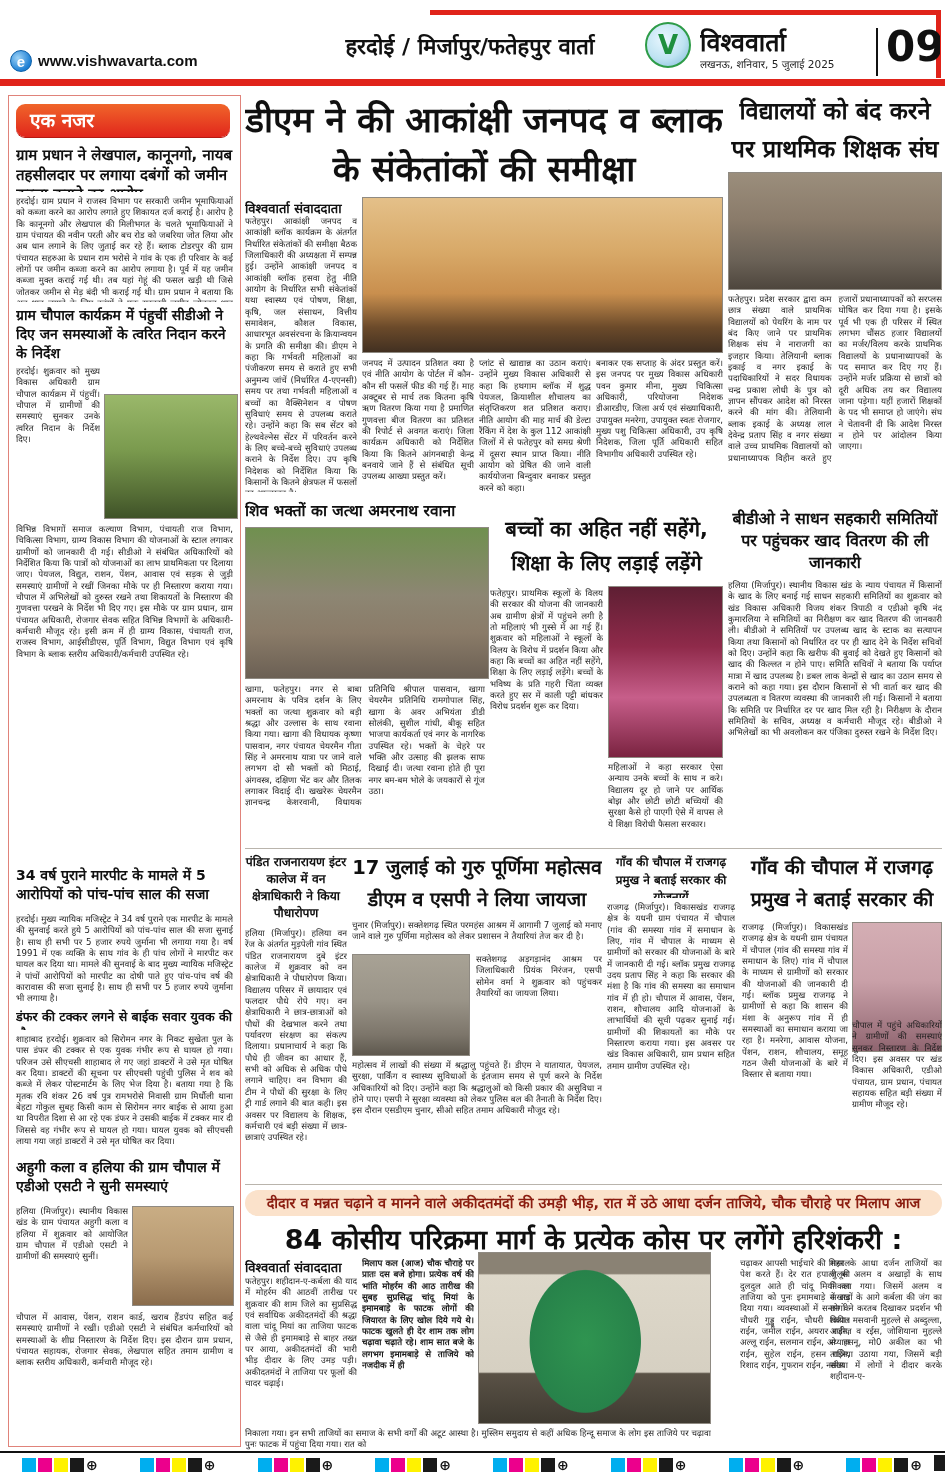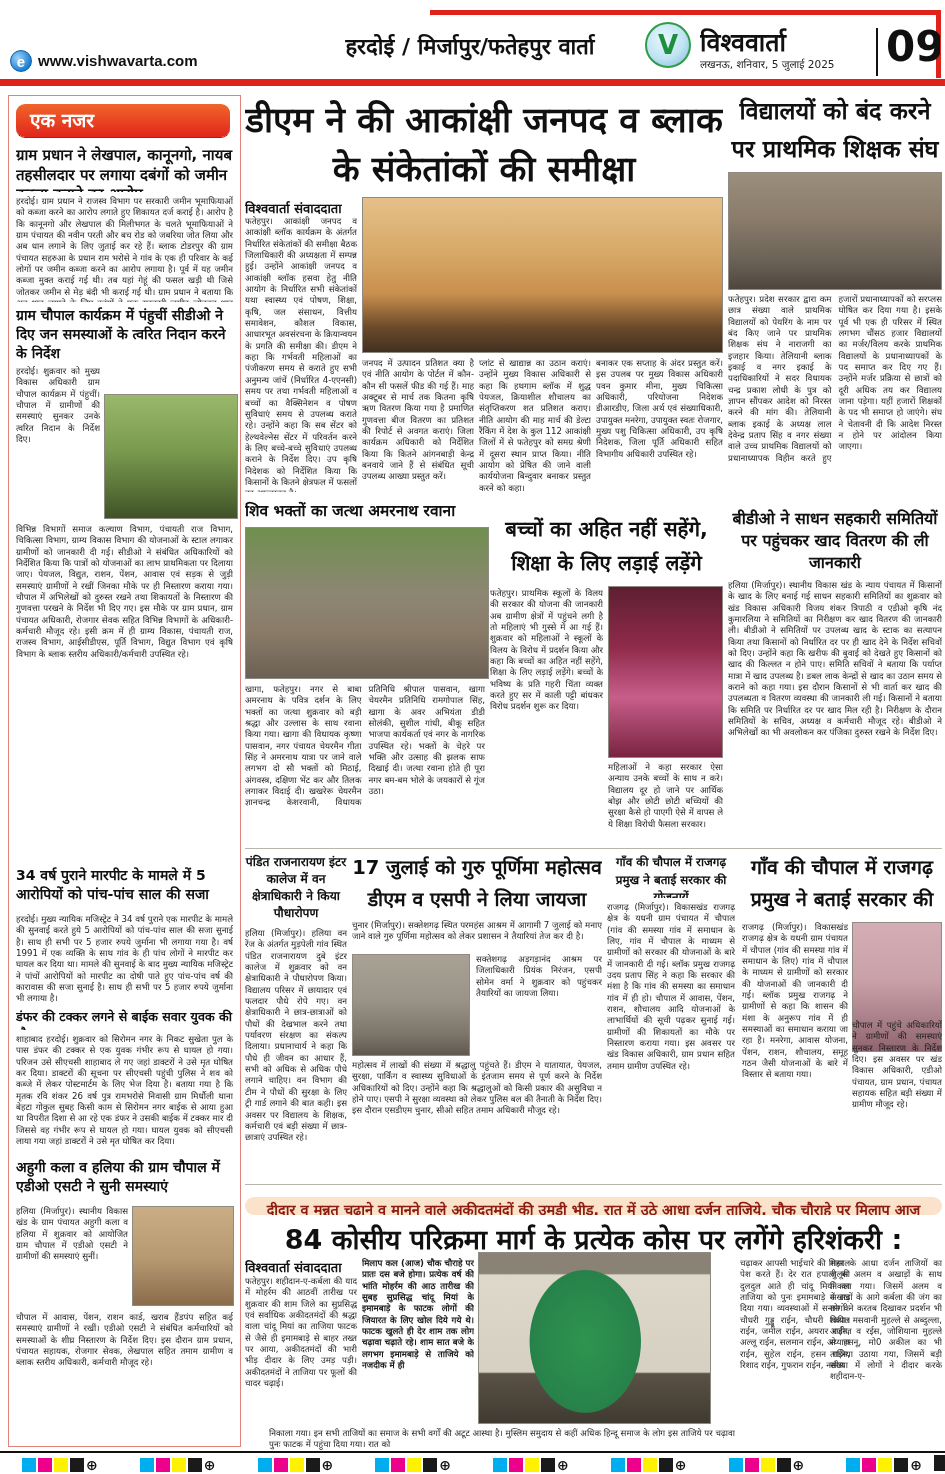--- a/index.html
+++ b/index.html
@@ -77,21 +77,21 @@
 <div class="abs photo ph-adio" style="left:132px; top:1206px; width:102px; height:100px;"></div>
 <div class="abs body-text" style="left:16px; top:1206px; width:112px; height:102px;">हलिया (मिर्जापुर)। स्थानीय विकास खंड के ग्राम पंचायत अहुगी कला व हलिया में शुक्रवार को आयोजित ग्राम चौपाल में एडीओ एसटी ने ग्रामीणों की समस्याएं सुनीं।</div>
 <div class="abs body-text" style="left:16px; top:1312px; width:217px; height:128px;">चौपाल में आवास, पेंशन, राशन कार्ड, खराब हैंडपंप सहित कई समस्याएं ग्रामीणों ने रखीं। एडीओ एसटी ने संबंधित कर्मचारियों को समस्याओं के शीघ्र निस्तारण के निर्देश दिए। इस दौरान ग्राम प्रधान, पंचायत सहायक, रोजगार सेवक, लेखपाल सहित तमाम ग्रामीण व ब्लाक स्तरीय अधिकारी, कर्मचारी मौजूद रहे।</div>
 
 <div class="abs headline centered" style="left:245px; top:96px; width:478px; height:100px; font-size:35px; line-height:49px;">डीएम ने की आकांक्षी जनपद व ब्लाक के संकेतांकों की समीक्षा</div>
 <div class="abs byline" style="left:245px; top:199px; width:130px; height:15px;">विश्ववार्ता संवाददाता</div>
 <div class="abs photo ph-meeting" style="left:362px; top:197px; width:361px; height:156px;"></div>
 <div class="abs body-text" style="left:245px; top:216px; width:112px; height:276px;">फतेहपुर। आकांक्षी जनपद व आकांक्षी ब्लॉक कार्यक्रम के अंतर्गत निर्धारित संकेतांकों की समीक्षा बैठक जिलाधिकारी की अध्यक्षता में सम्पन्न हुई। उन्होंने आकांक्षी जनपद व आकांक्षी ब्लॉक हसवा हेतु नीति आयोग के निर्धारित सभी संकेतांकों यथा स्वास्थ्य एवं पोषण, शिक्षा, कृषि, जल संसाधन, वित्तीय समावेशन, कौशल विकास, आधारभूत अवसंरचना के क्रियान्वयन के प्रगति की समीक्षा की। डीएम ने कहा कि गर्भवती महिलाओं का पंजीकरण समय से कराते हुए सभी अनुमन्य जांचें (निर्धारित 4-एएनसी) समय पर तथा गर्भवती महिलाओं व बच्चों का वैक्सिनेशन व पोषण सुविधाएं समय से उपलब्ध कराते रहे। उन्होंने कहा कि सब सेंटर को हेल्थवेल्नेस सेंटर में परिवर्तन करने के लिए बच्चे-बच्चे सुविधाएं उपलब्ध कराने के निर्देश दिए। उप कृषि निदेशक को निर्देशित किया कि किसानों के कितने क्षेत्रफल में फसलों का आच्छादन है।</div>
 <div class="abs body-text" style="left:362px; top:358px; width:112px; height:134px;">जनपद में उत्पादन प्रतिशत क्या है एवं नीति आयोग के पोर्टल में कौन-कौन सी फसलें फीड की गई हैं। माह अक्टूबर से मार्च तक कितना कृषि ऋण वितरण किया गया है प्रमाणित गुणवत्ता बीज वितरण का प्रतिशत की रिपोर्ट से अवगत कराएं। जिला कार्यक्रम अधिकारी को निर्देशित किया कि कितने आंगनबाड़ी केन्द्र बनवाये जाने हैं से संबंधित सूची उपलब्ध आख्या प्रस्तुत करें।</div>
 <div class="abs body-text" style="left:479px; top:358px; width:112px; height:134px;">प्लांट से खाद्यान्न का उठान कराएं। उन्होंने मुख्य विकास अधिकारी से कहा कि हथगाम ब्लॉक में शुद्ध पेयजल, क्रियाशील शौचालय का संतृप्तिकरण शत प्रतिशत कराए। नीति आयोग की माह मार्च की डेल्टा रैंकिंग में देश के कुल 112 आकांक्षी जिलों में से फतेहपुर को समग्र श्रेणी में दूसरा स्थान प्राप्त किया। नीति आयोग को प्रेषित की जाने वाली कार्ययोजना बिन्दुवार बनाकर प्रस्तुत करने को कहा।</div>
-<div class="abs body-text" style="left:596px; top:358px; width:127px; height:134px;">बनाकर एक सप्ताह के अंदर प्रस्तुत करें। इस उपलब पर मुख्य विकास अधिकारी पवन कुमार मीना, मुख्य चिकित्सा अधिकारी, परियोजना निदेशक डीआरडीए, जिला अर्थ एवं संख्याधिकारी, उपायुक्त मनरेगा, उपायुक्त स्वतः रोजगार, मुख्य पशु चिकित्सा अधिकारी, उप कृषि निदेशक, जिला पूर्ति अधिकारी सहित विभागीय अधिकारी उपस्थित रहे।</div>
+<div class="abs body-text" style="left:596px; top:358px; width:127px; height:134px;">बनाकर एक सप्ताह के अंदर प्रस्तुत करें। इस जनपद पर मुख्य विकास अधिकारी पवन कुमार मीना, मुख्य चिकित्सा अधिकारी, परियोजना निदेशक डीआरडीए, जिला अर्थ एवं संख्याधिकारी, उपायुक्त मनरेगा, उपायुक्त स्वतः रोजगार, मुख्य पशु चिकित्सा अधिकारी, उप कृषि निदेशक, जिला पूर्ति अधिकारी सहित विभागीय अधिकारी उपस्थित रहे।</div>
 
 <div class="abs headline" style="left:245px; top:499px; width:244px; height:24px; font-size:15.5px;">शिव भक्तों का जत्था अमरनाथ रवाना</div>
 <div class="abs photo ph-shiv" style="left:245px; top:527px; width:244px; height:152px;"></div>
 <div class="abs body-text cols2" style="left:245px; top:684px; width:240px; height:160px;">खागा, फतेहपुर। नगर से बाबा अमरनाथ के पवित्र दर्शन के लिए भक्तों का जत्था शुक्रवार को बड़ी श्रद्धा और उल्लास के साथ रवाना किया गया। खागा की विधायक कृष्णा पासवान, नगर पंचायत चेयरमैन गीता सिंह ने अमरनाथ यात्रा पर जाने वाले लगभग दो सौ भक्तों को मिठाई, अंगवस्त्र, दक्षिणा भेंट कर और तिलक लगाकर विदाई दी। खखरेरू चेयरमैन ज्ञानचन्द्र केशरवानी, विधायक प्रतिनिधि श्रीपाल पासवान, खागा चेयरमैन प्रतिनिधि रामगोपाल सिंह, खागा के अवर अभियंता डीडी सोलंकी, सुशील गांधी, बीकू सहित भाजपा कार्यकर्ता एवं नगर के नागरिक उपस्थित रहे। भक्तों के चेहरे पर भक्ति और उत्साह की झलक साफ दिखाई दी। जत्था रवाना होते ही पूरा नगर बम-बम भोले के जयकारों से गूंज उठा।</div>
 
 <div class="abs headline centered" style="left:490px; top:512px; width:233px; height:72px; font-size:20.5px; line-height:34px;">बच्चों का अहित नहीं सहेंगे, शिक्षा के लिए लड़ाई लड़ेंगे</div>
 <div class="abs photo ph-women" style="left:608px; top:586px; width:115px; height:172px;"></div>
 <div class="abs body-text" style="left:490px; top:588px; width:113px; height:256px;">फतेहपुर। प्राथमिक स्कूलों के विलय की सरकार की योजना की जानकारी अब ग्रामीण क्षेत्रों में पहुंचने लगी है तो महिलाएं भी गुस्से में आ गई हैं। शुक्रवार को महिलाओं ने स्कूलों के विलय के विरोध में प्रदर्शन किया और कहा कि बच्चों का अहित नहीं सहेंगे, शिक्षा के लिए लड़ाई लड़ेंगे। बच्चों के भविष्य के प्रति गहरी चिंता व्यक्त करते हुए सर में काली पट्टी बांधकर विरोध प्रदर्शन शुरू कर दिया।</div>
 <div class="abs body-text" style="left:608px; top:762px; width:115px; height:82px;">महिलाओं ने कहा सरकार ऐसा अन्याय उनके बच्चों के साथ न करे। विद्यालय दूर हो जाने पर आर्थिक बोझ और छोटी छोटी बच्चियों की सुरक्षा कैसे हो पाएगी ऐसे में वापस ले ये शिक्षा विरोधी फैसला सरकार।</div>
 
@@ -115,30 +115,30 @@
 
 <div class="abs headline centered" style="left:607px; top:854px; width:128px; height:44px; font-size:11.8px; line-height:1.5;">गाँव की चौपाल में राजगढ़ प्रमुख ने बताई सरकार की योजनायें</div>
 <div class="abs body-text" style="left:607px; top:902px; width:128px; height:276px;">राजगढ़ (मिर्जापुर)। विकासखंड राजगढ़ क्षेत्र के यधनी ग्राम पंचायत में चौपाल (गांव की समस्या गांव में समाधान के लिए, गांव में चौपाल के माध्यम से ग्रामीणों को सरकार की योजनाओं के बारे में जानकारी दी गई। ब्लॉक प्रमुख राजगढ़ उदय प्रताप सिंह ने कहा कि सरकार की मंशा है कि गांव की समस्या का समाधान गांव में ही हो। चौपाल में आवास, पेंशन, राशन, शौचालय आदि योजनाओं के लाभार्थियों की सूची पढ़कर सुनाई गई। ग्रामीणों की शिकायतों का मौके पर निस्तारण कराया गया। इस अवसर पर खंड विकास अधिकारी, ग्राम प्रधान सहित तमाम ग्रामीण उपस्थित रहे।</div>
 
 <div class="abs headline centered" style="left:742px; top:852px; width:200px; height:66px; font-size:19.5px; line-height:32px;">गाँव की चौपाल में राजगढ़ प्रमुख ने बताई सरकार की योजनायें</div>
 <div class="abs photo ph-gaon" style="left:852px; top:922px; width:90px; height:130px;"></div>
 <div class="abs body-text" style="left:742px; top:922px; width:106px; height:258px;">राजगढ़ (मिर्जापुर)। विकासखंड राजगढ़ क्षेत्र के यधनी ग्राम पंचायत में चौपाल (गांव की समस्या गांव में समाधान के लिए) गांव में चौपाल के माध्यम से ग्रामीणों को सरकार की योजनाओं की जानकारी दी गई। ब्लॉक प्रमुख राजगढ़ ने ग्रामीणों से कहा कि शासन की मंशा के अनुरूप गांव में ही समस्याओं का समाधान कराया जा रहा है। मनरेगा, आवास योजना, पेंशन, राशन, शौचालय, समूह गठन जैसी योजनाओं के बारे में विस्तार से बताया गया।</div>
 <div class="abs body-text" style="left:852px; top:1020px; width:90px; height:124px;">चौपाल में पहुंचे अधिकारियों ने ग्रामीणों की समस्याएं सुनकर निस्तारण के निर्देश दिए। इस अवसर पर खंड विकास अधिकारी, एडीओ पंचायत, ग्राम प्रधान, पंचायत सहायक सहित बड़ी संख्या में ग्रामीण मौजूद रहे।</div>
 
 <div class="abs hrule" style="left:245px; top:1184px; width:697px;"></div>
-<div class="abs banner-pill" style="left:245px; top:1190px; width:697px; height:18px;margin-top:7px;">दीदार व मन्नत चढ़ाने व मानने वाले अकीदतमंदों की उमड़ी भीड़, रात में उठे आधा दर्जन ताजिये, चौक चौराहे पर मिलाप आज</div>
+<div class="abs banner-pill" style="left:245px; top:1190px; width:697px; height:26px;">दीदार व मन्नत चढ़ाने व मानने वाले अकीदतमंदों की उमड़ी भीड़, रात में उठे आधा दर्जन ताजिये, चौक चौराहे पर मिलाप आज</div>
 <div class="abs headline centered" style="left:245px; top:1220px; width:697px; height:36px; font-size:27px;">84 कोसीय परिक्रमा मार्ग के प्रत्येक कोस पर लगेंगे हरिशंकरी : अभिषेक आनंद</div>
 <div class="abs byline" style="left:245px; top:1258px; width:130px; height:15px;">विश्ववार्ता संवाददाता</div>
 
 <div class="abs body-text" style="left:245px; top:1276px; width:112px; height:148px;">फतेहपुर। शहीदान-ए-कर्बला की याद में मोहर्रम की आठवीं तारीख पर शुक्रवार की शाम जिले का सुप्रसिद्ध एवं सर्वाधिक अकीदतमंदों की श्रद्धा वाला चांदू मियां का ताजिया फाटक से जैसे ही इमामबाड़े से बाहर तख्त पर आया, अकीदतमंदों की भारी भीड़ दीदार के लिए उमड़ पड़ी। अकीदतमंदों ने ताजिया पर फूलों की चादर चढ़ाई।</div>
 <div class="abs body-text" style="left:362px; top:1258px; width:112px; height:166px;font-weight:bold;">मिलाप कल (आज) चौक चौराहे पर प्रातः दस बजे होगा। प्रत्येक वर्ष की भांति मोहर्रम की आठ तारीख की सुबह सुप्रसिद्ध चांदू मियां के इमामबाड़े के फाटक लोगों की जियारत के लिए खोल दिये गये थे। फाटक खुलते ही देर शाम तक लोग चढ़ावा चढ़ाते रहे। शाम सात बजे के लगभग इमामबाड़े से ताजिये को नजदीक में ही</div>
 <div class="abs photo ph-taziya" style="left:478px; top:1252px; width:233px; height:172px;"></div>
 <div class="abs body-text" style="left:716px; top:1258px; width:110px; height:180px;margin-left:24px;">चढ़ाकर आपसी भाईचारे की मिसाल पेश करते हैं। देर रात हपाली की दुलदुल आते ही चांदू मियां का ताजिया को पुनः इमामबाड़े में रख दिया गया। व्यवस्थाओं में सनान के चौधरी गुड्डू राईन, चौधरी शकील राईन, जमील राईन, अयरार राईन, अल्लू राईन, सलमान राईन, अय्याज राईन, सुहेल राईन, हसन राईन, रिशाद राईन, गुफरान राईन, नसीम</div>
 <div class="abs body-text" style="left:830px; top:1258px; width:112px; height:180px;">शहर के आधा दर्जन ताजियों का जुलूस अलम व अखाड़ों के साथ निकला गया। जिसमें अलम व अखाड़ों के आगे कर्बला की जंग का लोगों ने करतब दिखाकर प्रदर्शन भी किया। मसवानी मुहल्ले से अब्दुल्ला, अजीज व रईस, जोशियाना मुहल्ले से हसनू, मो0 अकील का भी ताजिया उठाया गया, जिसमें बड़ी संख्या में लोगों ने दीदार करके शहीदान-ए-</div>
-<div class="abs body-text" style="left:245px; top:1428px; width:466px; height:24px;margin-left:24px;">निकाला गया। इन सभी ताजियों का समाज के सभी वर्गों की अटूट आस्था है। मुस्लिम समुदाय से कहीं अधिक हिन्दू समाज के लोग इस ताजिये पर चढ़ावा पुनः फाटक में पहुंचा दिया गया। रात को</div>
+<div class="abs body-text" style="left:245px; top:1428px; width:466px; height:24px;">निकाला गया। इन सभी ताजियों का समाज के सभी वर्गों की अटूट आस्था है। मुस्लिम समुदाय से कहीं अधिक हिन्दू समाज के लोग इस ताजिये पर चढ़ावा पुनः फाटक में पहुंचा दिया गया। रात को</div>
 
 <div class="abs" style="left:0; top:1451px; width:945px; height:2px; background:#111;"></div>
 <div class="abs" style="left:934px; top:1455px; width:11px; height:16px; background:#1a1a1a;"></div>
 <div class="cmyk-row">
   <span class="cmyk-group">
       <span class="sw" style="background:#00aeef"></span>
       <span class="sw" style="background:#ec008c"></span>
       <span class="sw" style="background:#fff200"></span>
       <span class="sw" style="background:#1a1a1a"></span>
       <span class="reg">⊕</span>

